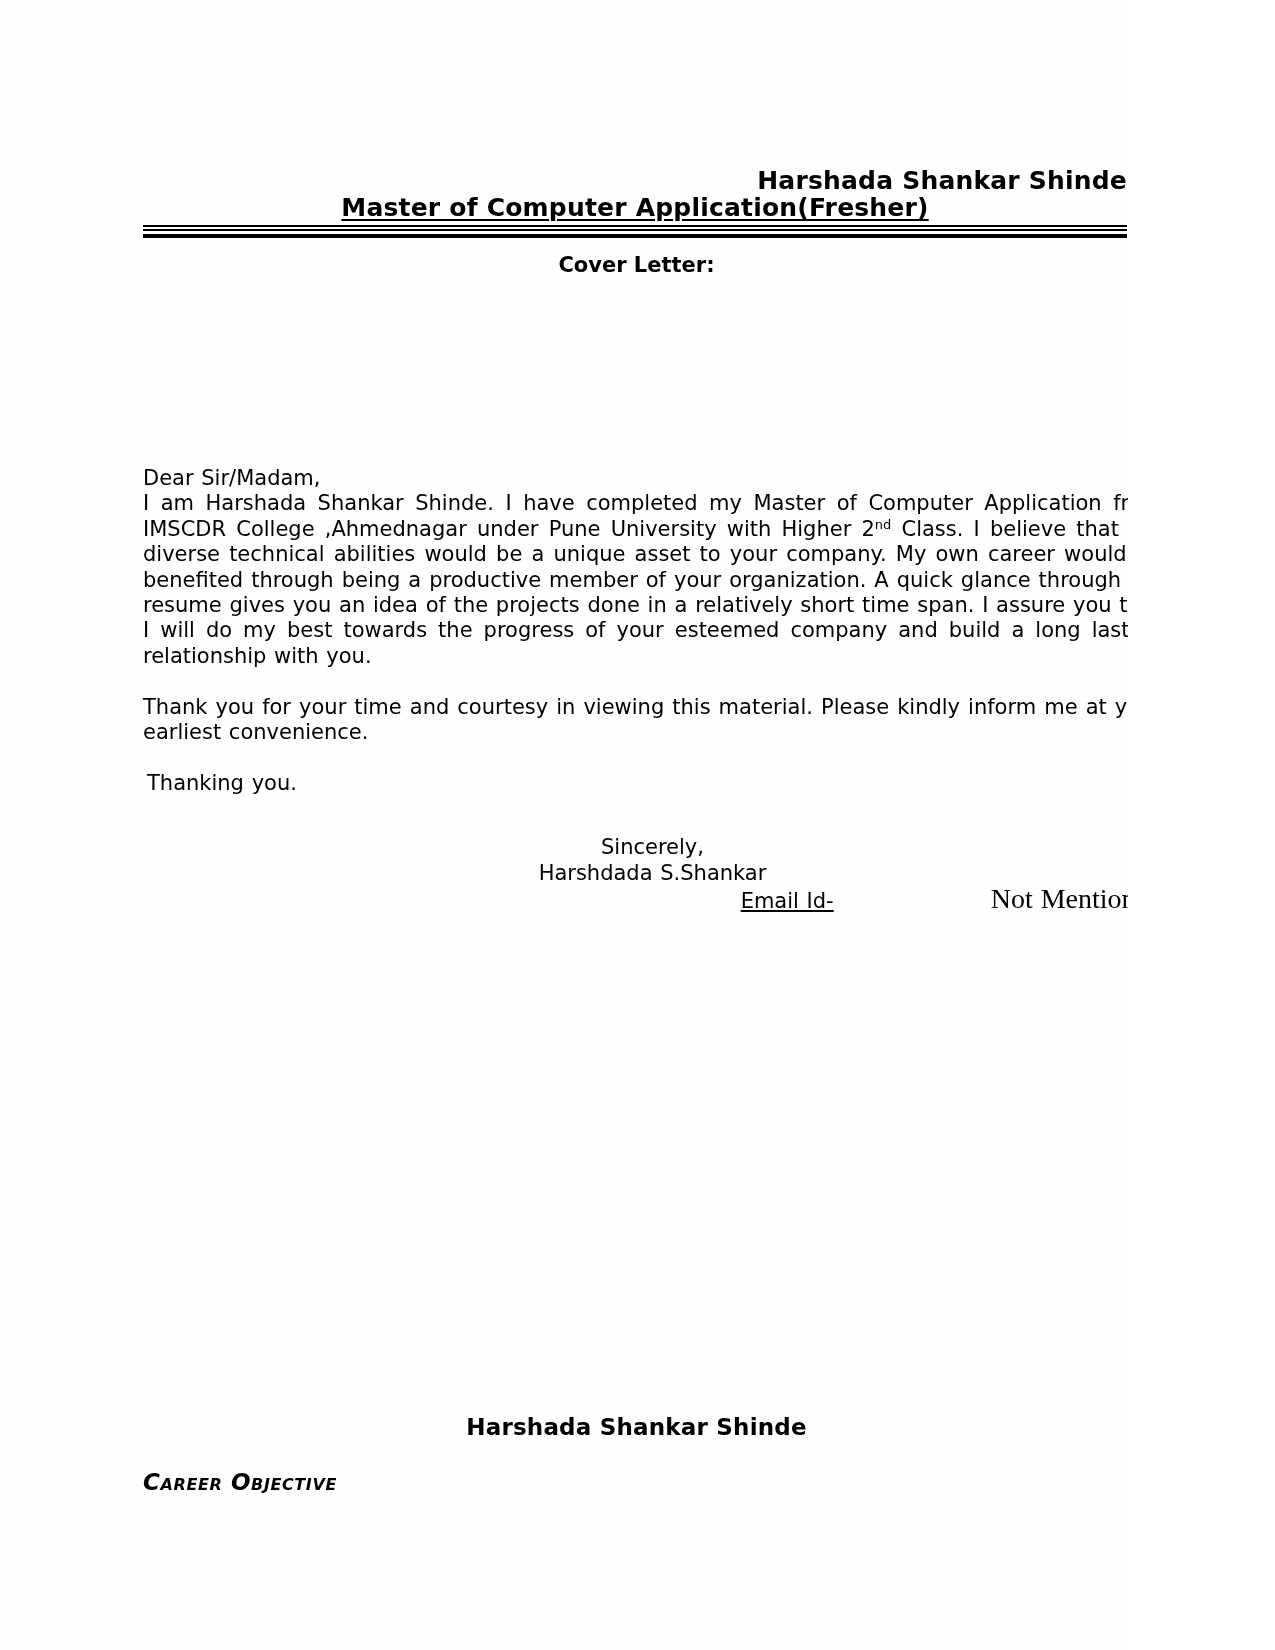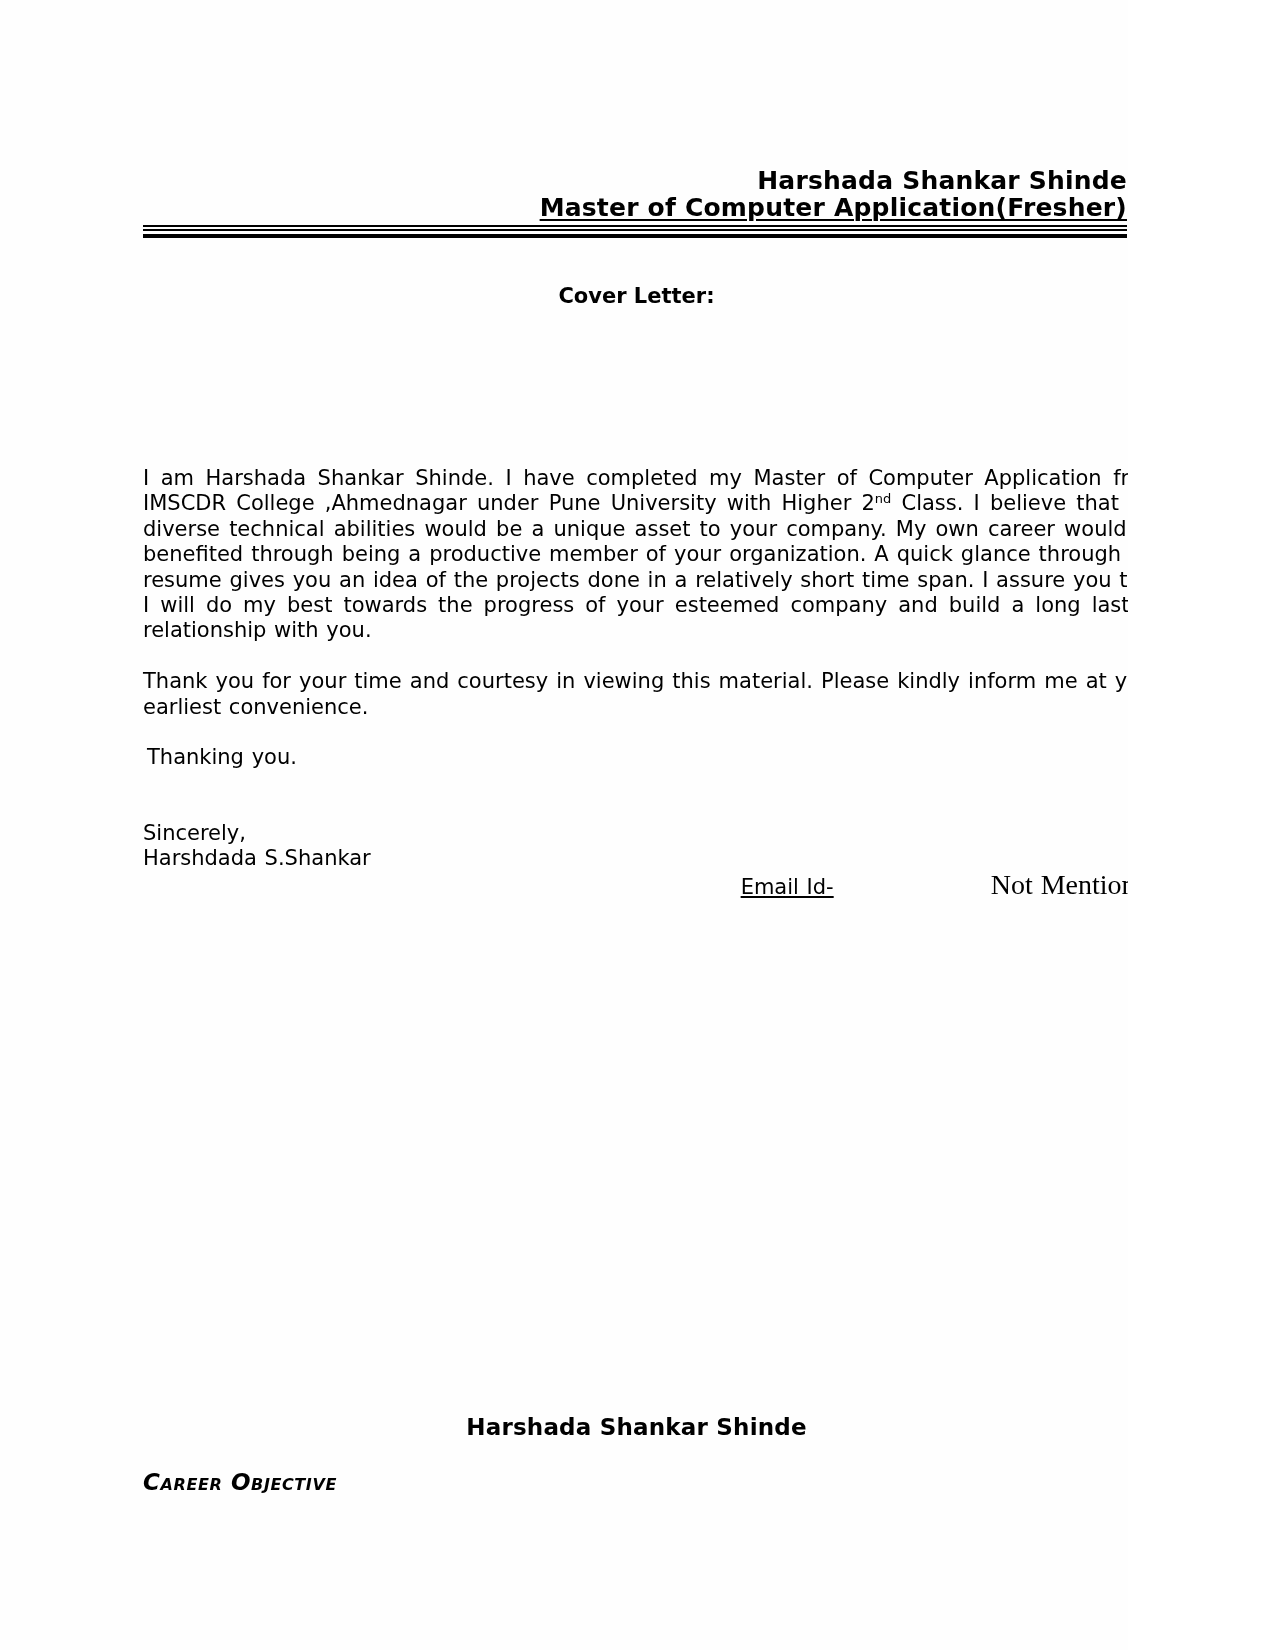--- a/index.html
+++ b/index.html
@@ -32,41 +32,41 @@
     letter-spacing: 0.2px;
   }
   .header-degree {
     font-size: 25px;
     font-weight: bold;
     line-height: 27px;
     letter-spacing: 0.2px;
     text-decoration: underline;
     text-decoration-thickness: 2px;
     text-underline-offset: 3px;
+    text-align: center;
   }
   .header-rule {
     margin-top: 4px;
   }
   .header-rule .ln1 { height: 2px; background: #000; }
   .header-rule .gap1 { height: 2px; }
   .header-rule .ln2 { height: 2px; background: #000; }
   .header-rule .gap2 { height: 3px; }
   .header-rule .ln3 { height: 4px; background: #000; }
 
   
   .cover-heading {
     position: absolute;
     top: 252px;
     left: 143px;
     width: 987px;
     text-align: center;
     font-size: 21px;
     font-weight: bold;
     line-height: 26px;
-    margin-top: 31px;
   }
 
   
   .letter-body {
     position: absolute;
     top: 466px;
     left: 143px;
     width: 1019px;
     font-size: 21px;
     line-height: 25.4px;
@@ -83,22 +83,22 @@
     margin: 4px;
   }
   sup.ordinal {
     font-size: 13px;
     line-height: 0;
     vertical-align: 7px;
   }
 
   
   .signature-block {
-    margin-top: 50px;
-    text-align: left;
+    margin-top: 39px;
+    text-align: center;
   }
   .signature-block .sig-line {
     line-height: 25.4px;
   }
   .email-row {
     display: flex;
     justify-content: flex-end;
     align-items: baseline;
     line-height: 25.4px;
   }
@@ -148,20 +148,21 @@
       <div class="gap1"></div>
       <div class="ln2"></div>
       <div class="gap2"></div>
       <div class="ln3"></div>
     </div>
   </div>
 
   <div class="cover-heading">Cover Letter:</div>
 
   <div class="letter-body">
+    <div class="salutation">Dear Sir/Madam,</div>
 
     <p><span>I am Harshada Shankar Shinde. I have completed my Master of Computer Application from IMSCDR College ,Ahmednagar under Pune University with Higher 2</span><sup class="ordinal">nd</sup><span> Class. I believe that my diverse technical abilities would be a unique asset to your company. My own career would be benefited through being a productive member of your organization. A quick glance through my resume gives you an idea of the projects done in a relatively short time span. I assure you that I will do my best towards the progress of your esteemed company and build a long lasting relationship with you.</span></p>
 
     <p>Thank you for your time and courtesy in viewing this material. Please kindly inform me at your earliest convenience.</p>
 
     <div class="closing-line">Thanking you.</div>
 
     <div class="signature-block">
       <div class="sig-line">Sincerely,</div>
       <div class="sig-line">Harshdada S.Shankar</div>

